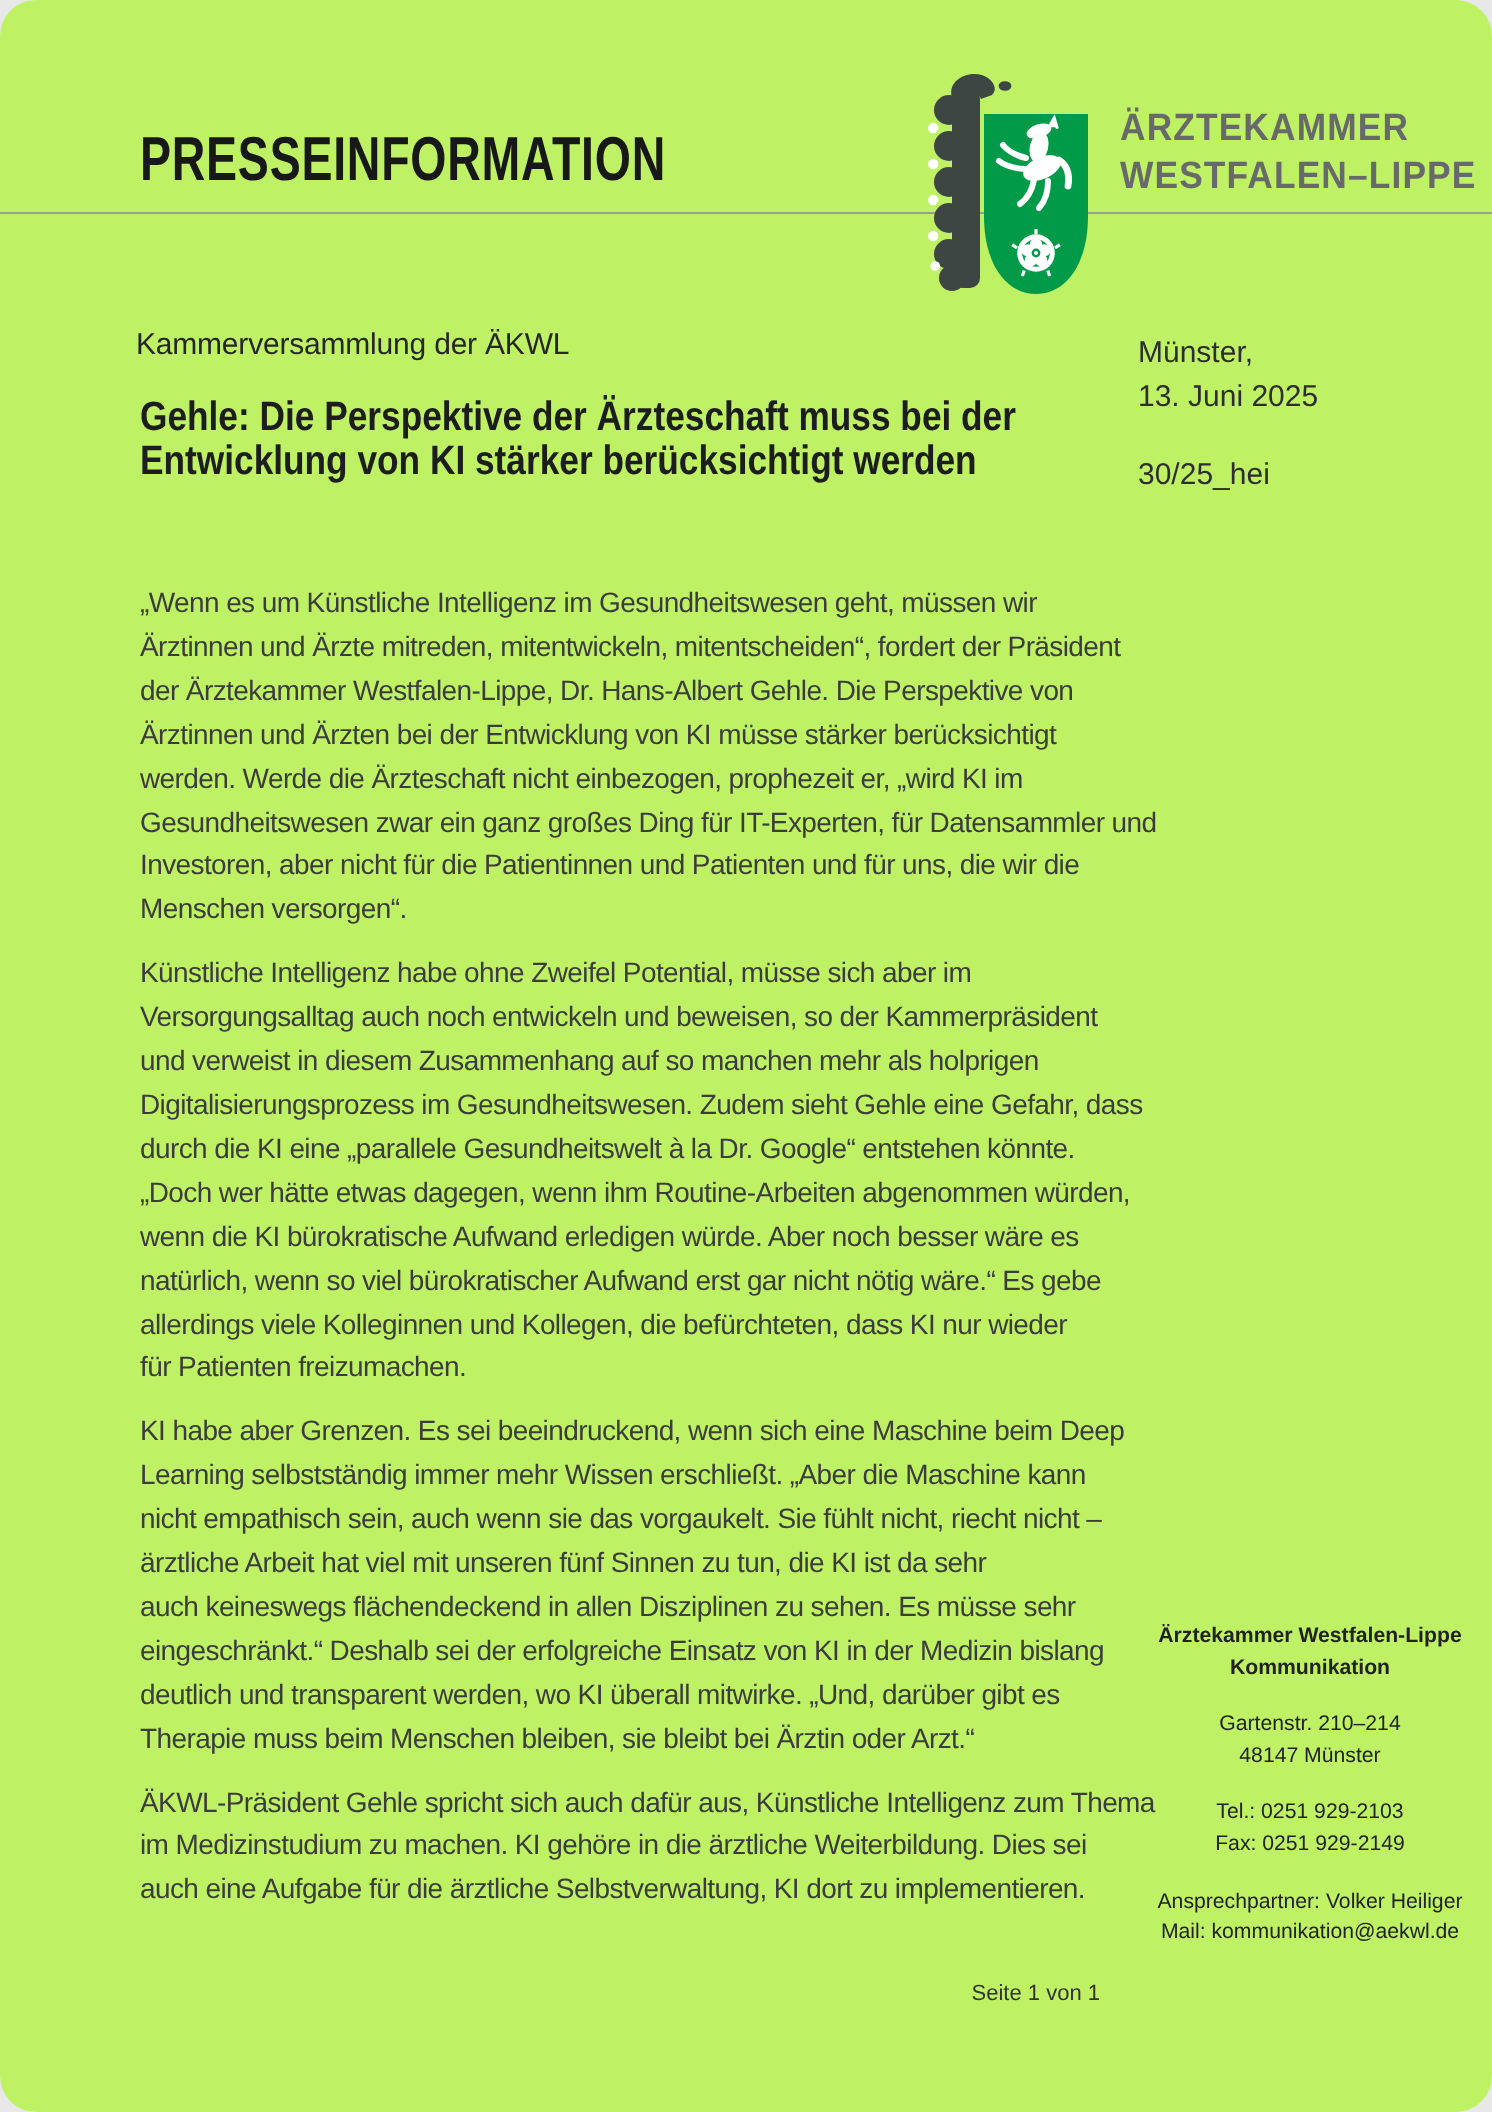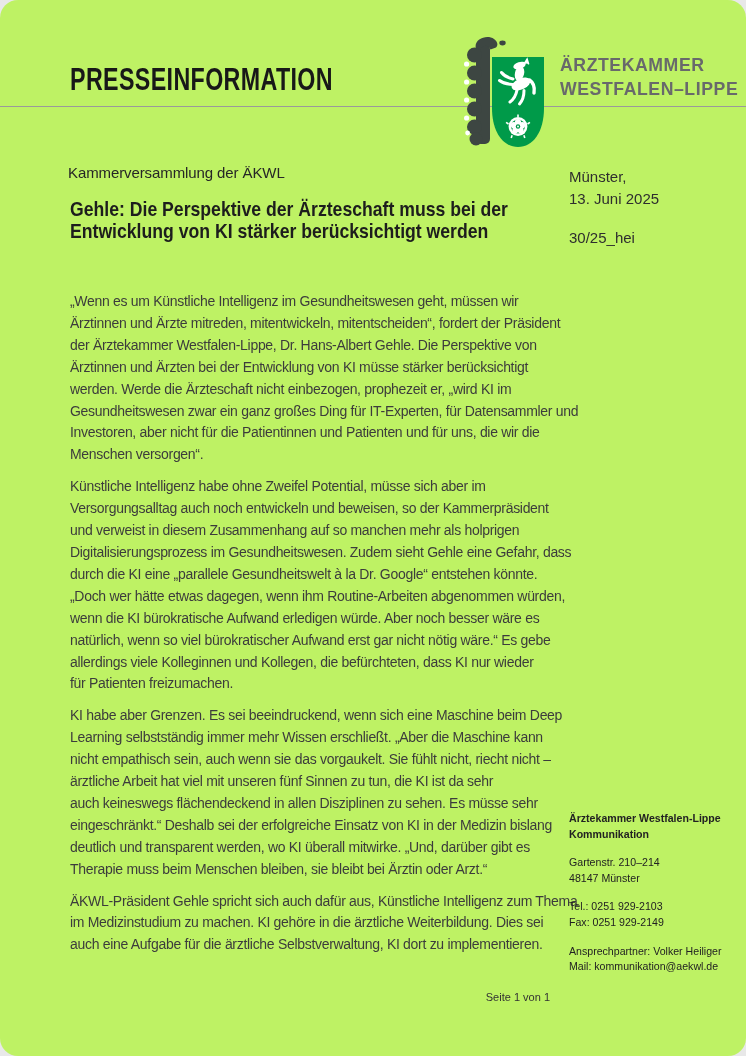--- a/index.html
+++ b/index.html
@@ -49,21 +49,21 @@
     font-size:14px;color:#3c3c3c;letter-spacing:-.3px;
   }
   .para{margin-bottom:10px;}
   .t-line{line-height:21.9px;white-space:nowrap;}
   .contact{
     position:absolute;left:569px;top:811px;width:172px;
     font-size:10.6px;color:#222222;line-height:15.6px;
   }
   .c-group{margin-bottom:13px;}
   .c-bold{font-weight:700;}
-  .c-line{white-space:nowrap;}
+  .c-line{white-space:nowrap;text-align:center;}
   .page-indicator{
     position:absolute;left:70px;top:991px;width:480px;
     text-align:right;font-size:11px;color:#333333;
   }
 </style>
 </head>
 <body>
 
 <div class="page">
 

